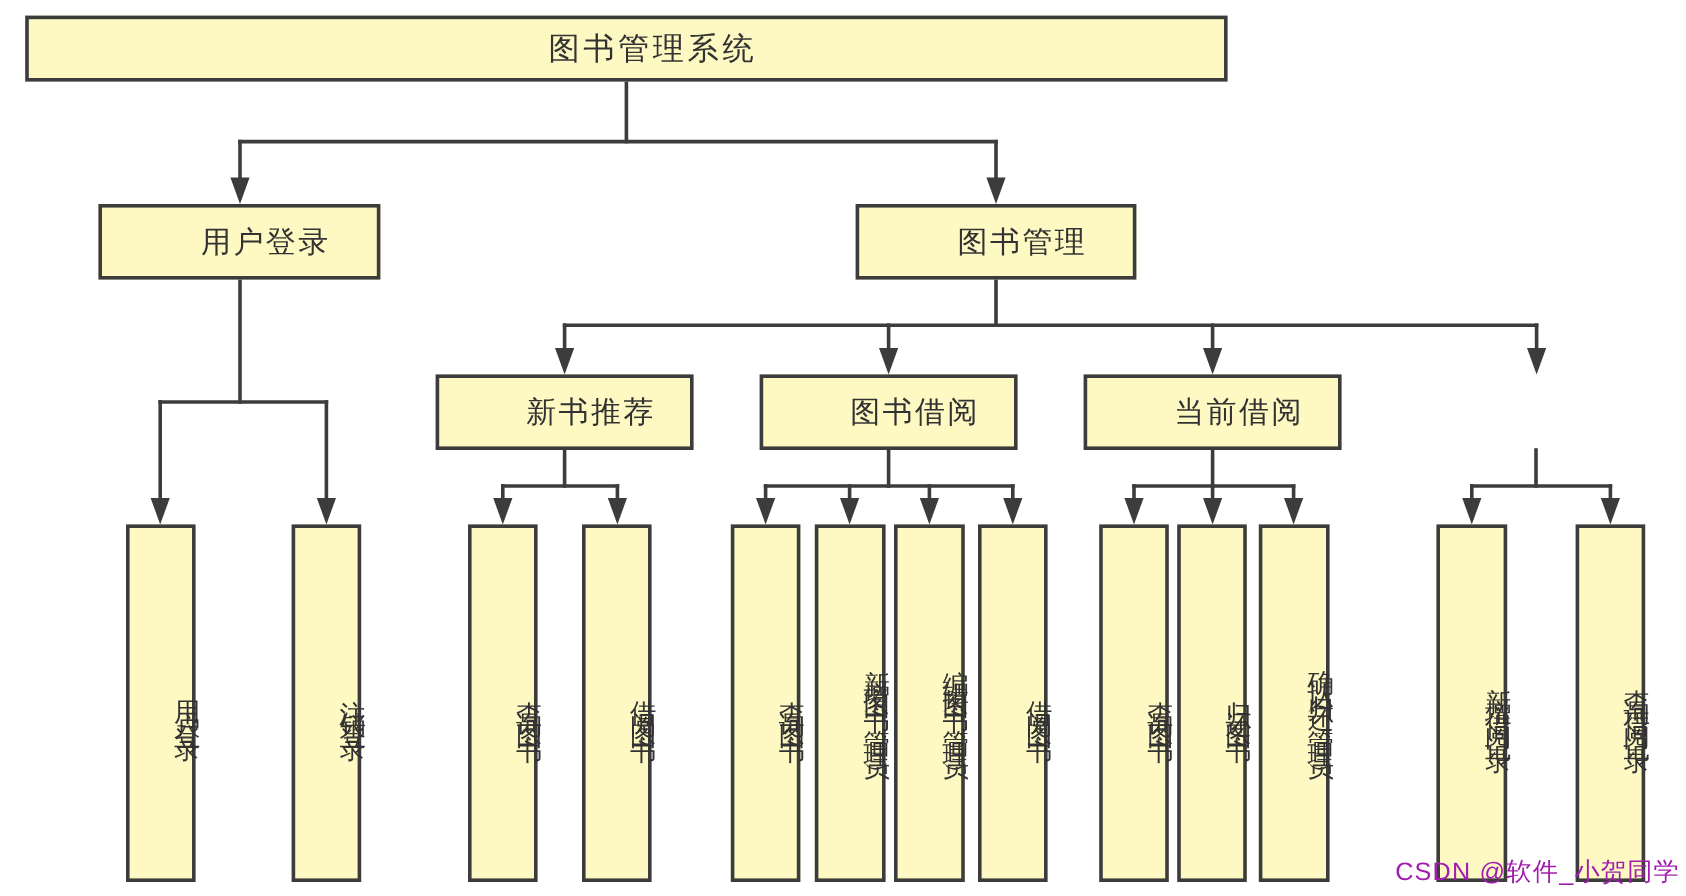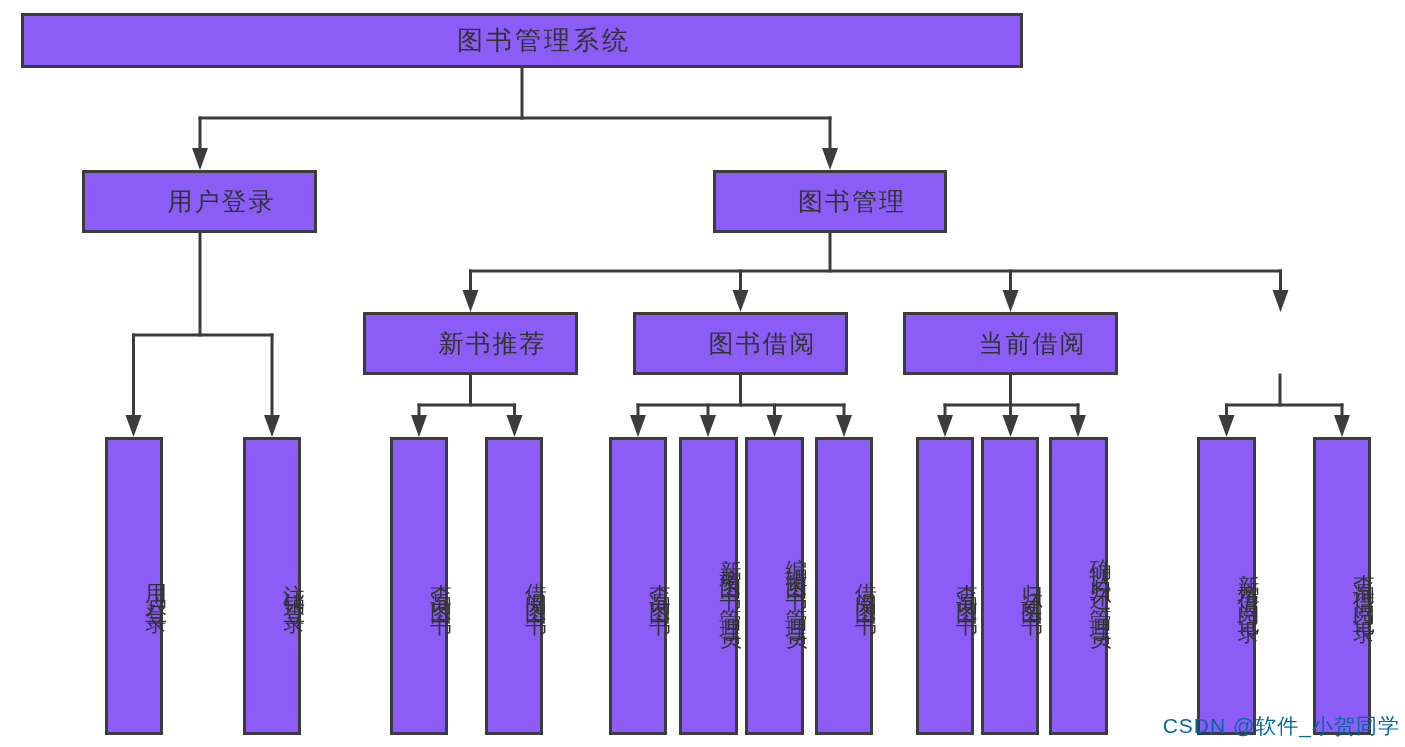--- a/index.html
+++ b/index.html
@@ -13,21 +13,21 @@
     overflow: hidden;
   }
   .connectors {
     position: absolute;
     left: 0; top: 0;
     width: 1405px; height: 747px;
   }
   .node {
     position: absolute;
     border: 3px solid #3c3c3c;
-    background: #8b5cf6;
+    background: #fef9c3;
     display: flex;
     align-items: center;
     justify-content: center;
     color: #323232;
     padding-left: 44px;
   }
   .node.h { font-size: 25px; letter-spacing: 2px; }
   .node.root { font-size: 26px; letter-spacing: 3px; }
   .node.v span {
     writing-mode: vertical-rl;
@@ -36,21 +36,21 @@
     letter-spacing: 10px;
     line-height: 1;
     white-space: nowrap;
   }
   .watermark {
     position: absolute;
     top: 712px;
     right: 5px;
     font-size: 21px;
     letter-spacing: 1px;
-    color: #0369a1;
+    color: #a21caf;
   }
 </style>
 </head>
 <body>
 
 <div class="canvas">
 
   <svg class="connectors" viewBox="0 0 1405 747" xmlns="http://www.w3.org/2000/svg">
     <g stroke="#3c3c3c" stroke-width="3" fill="#3c3c3c" stroke-linecap="square">
 

